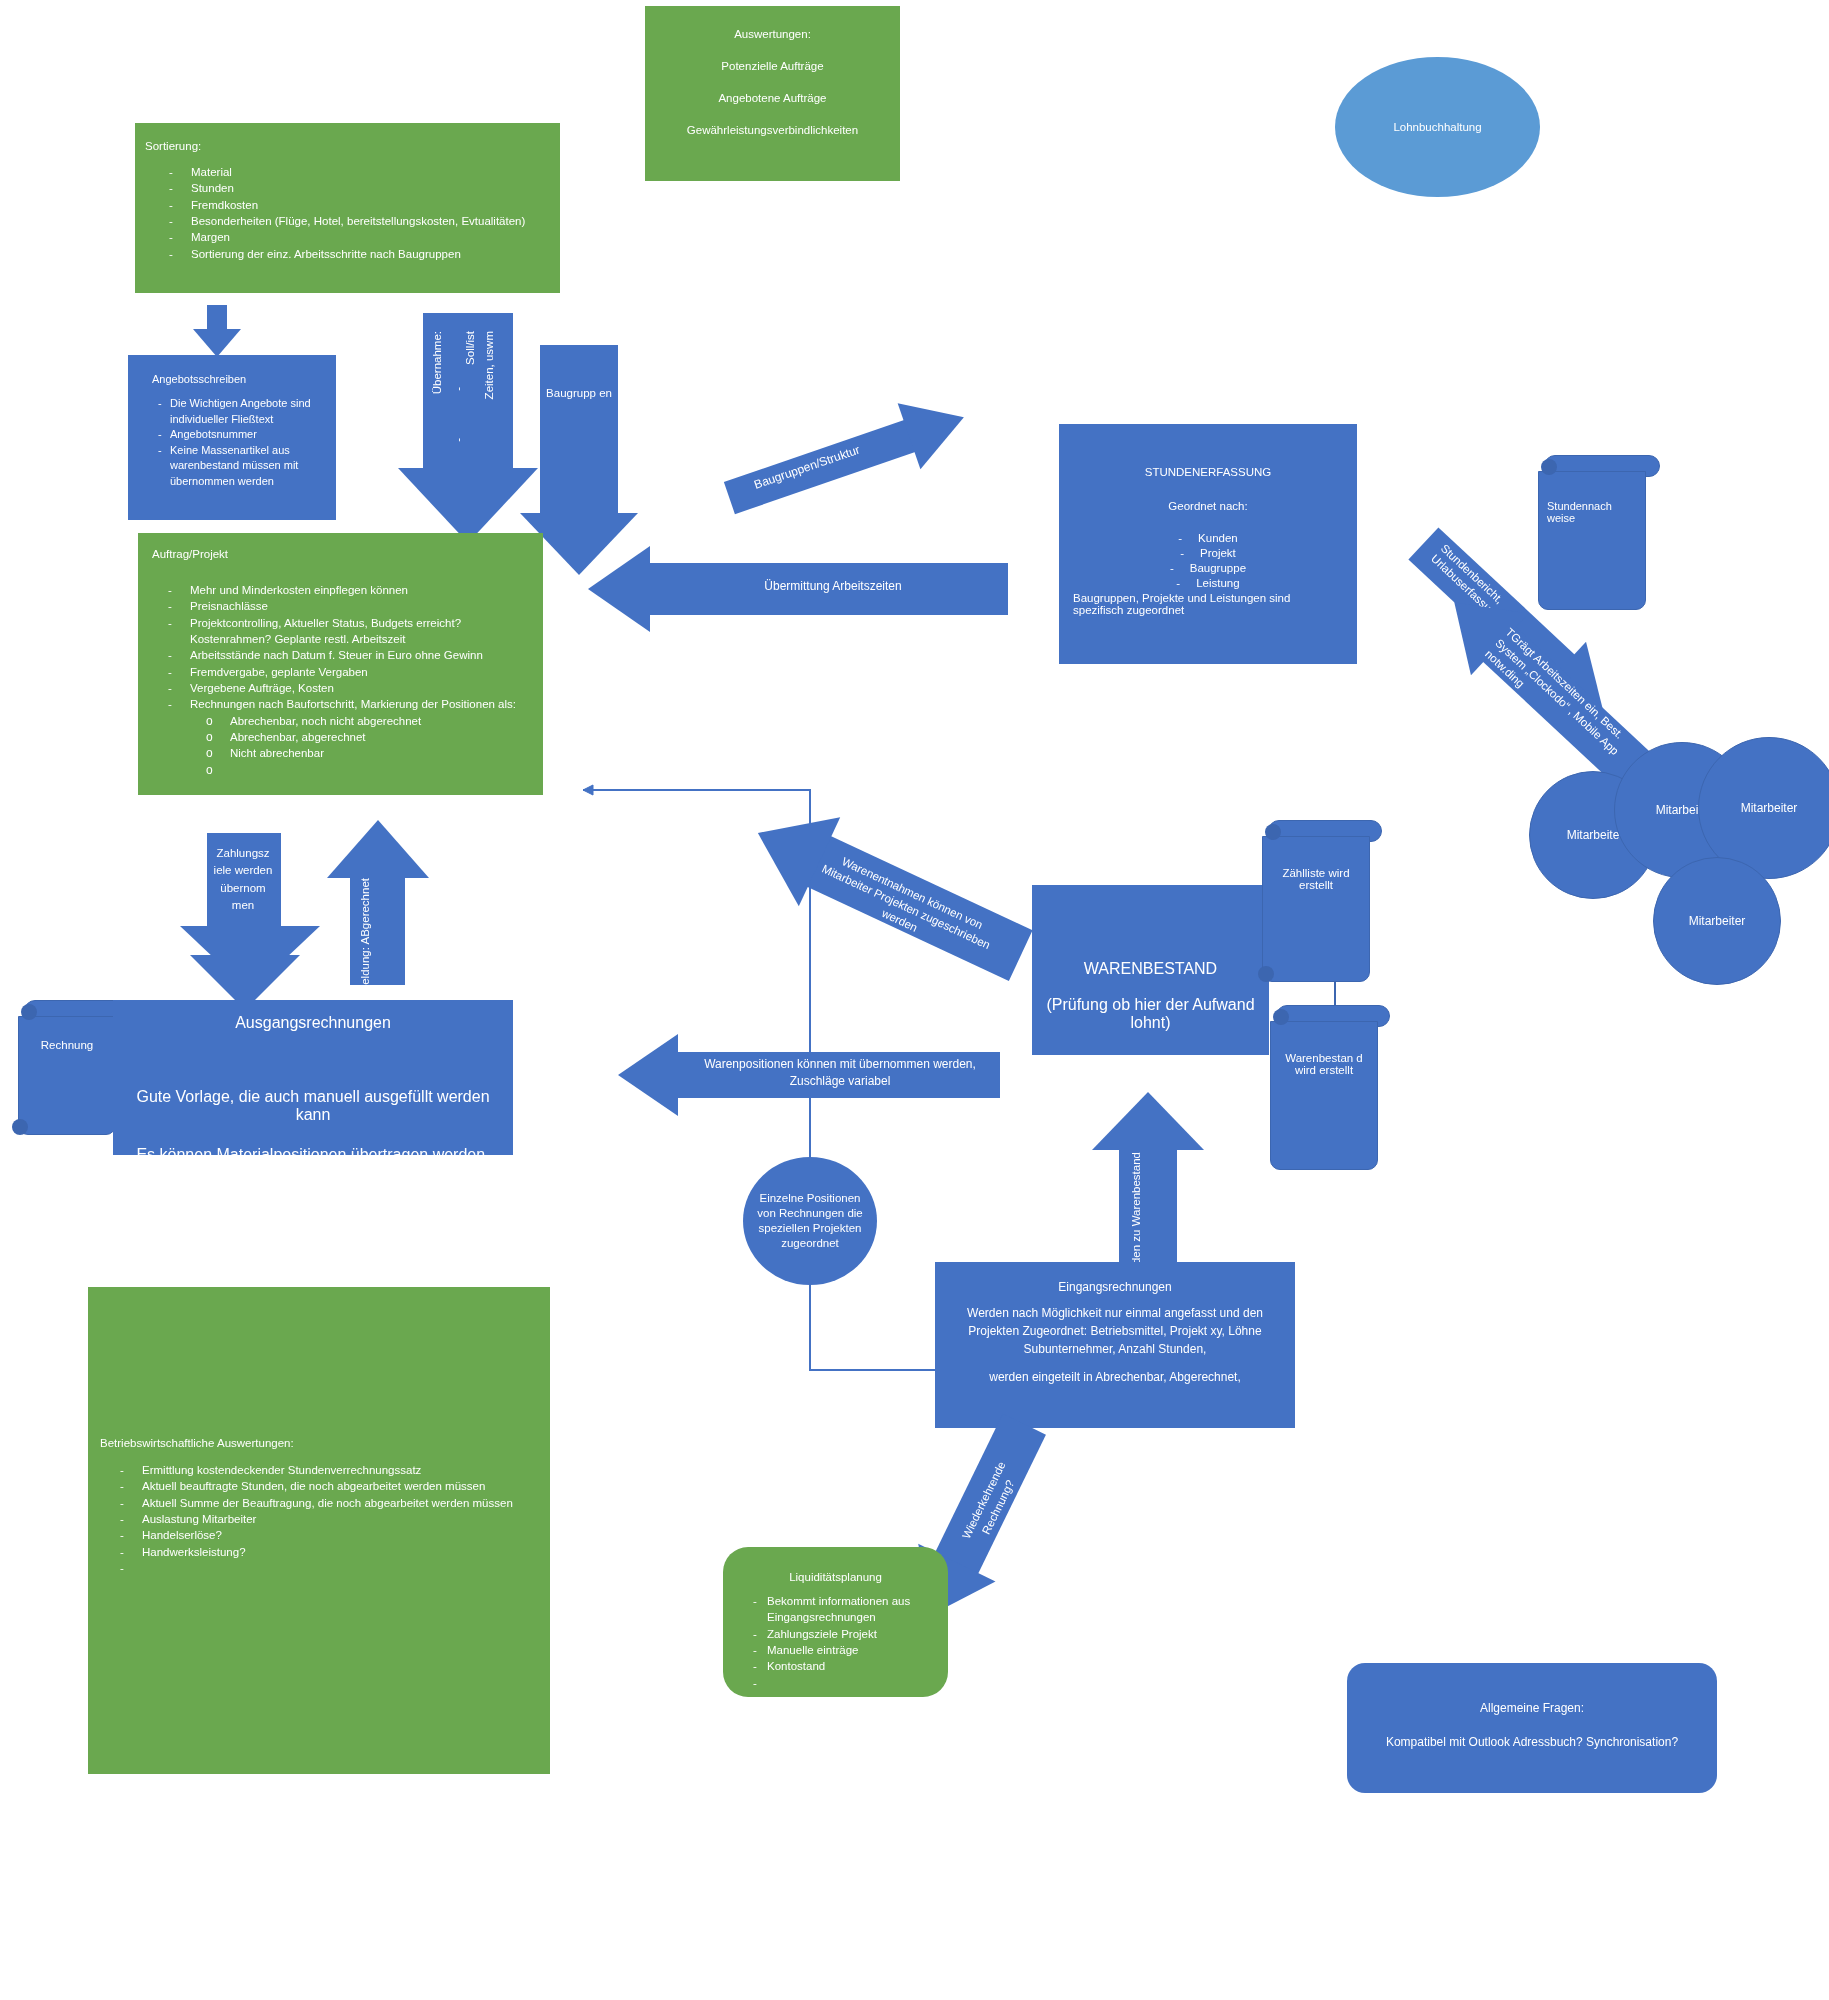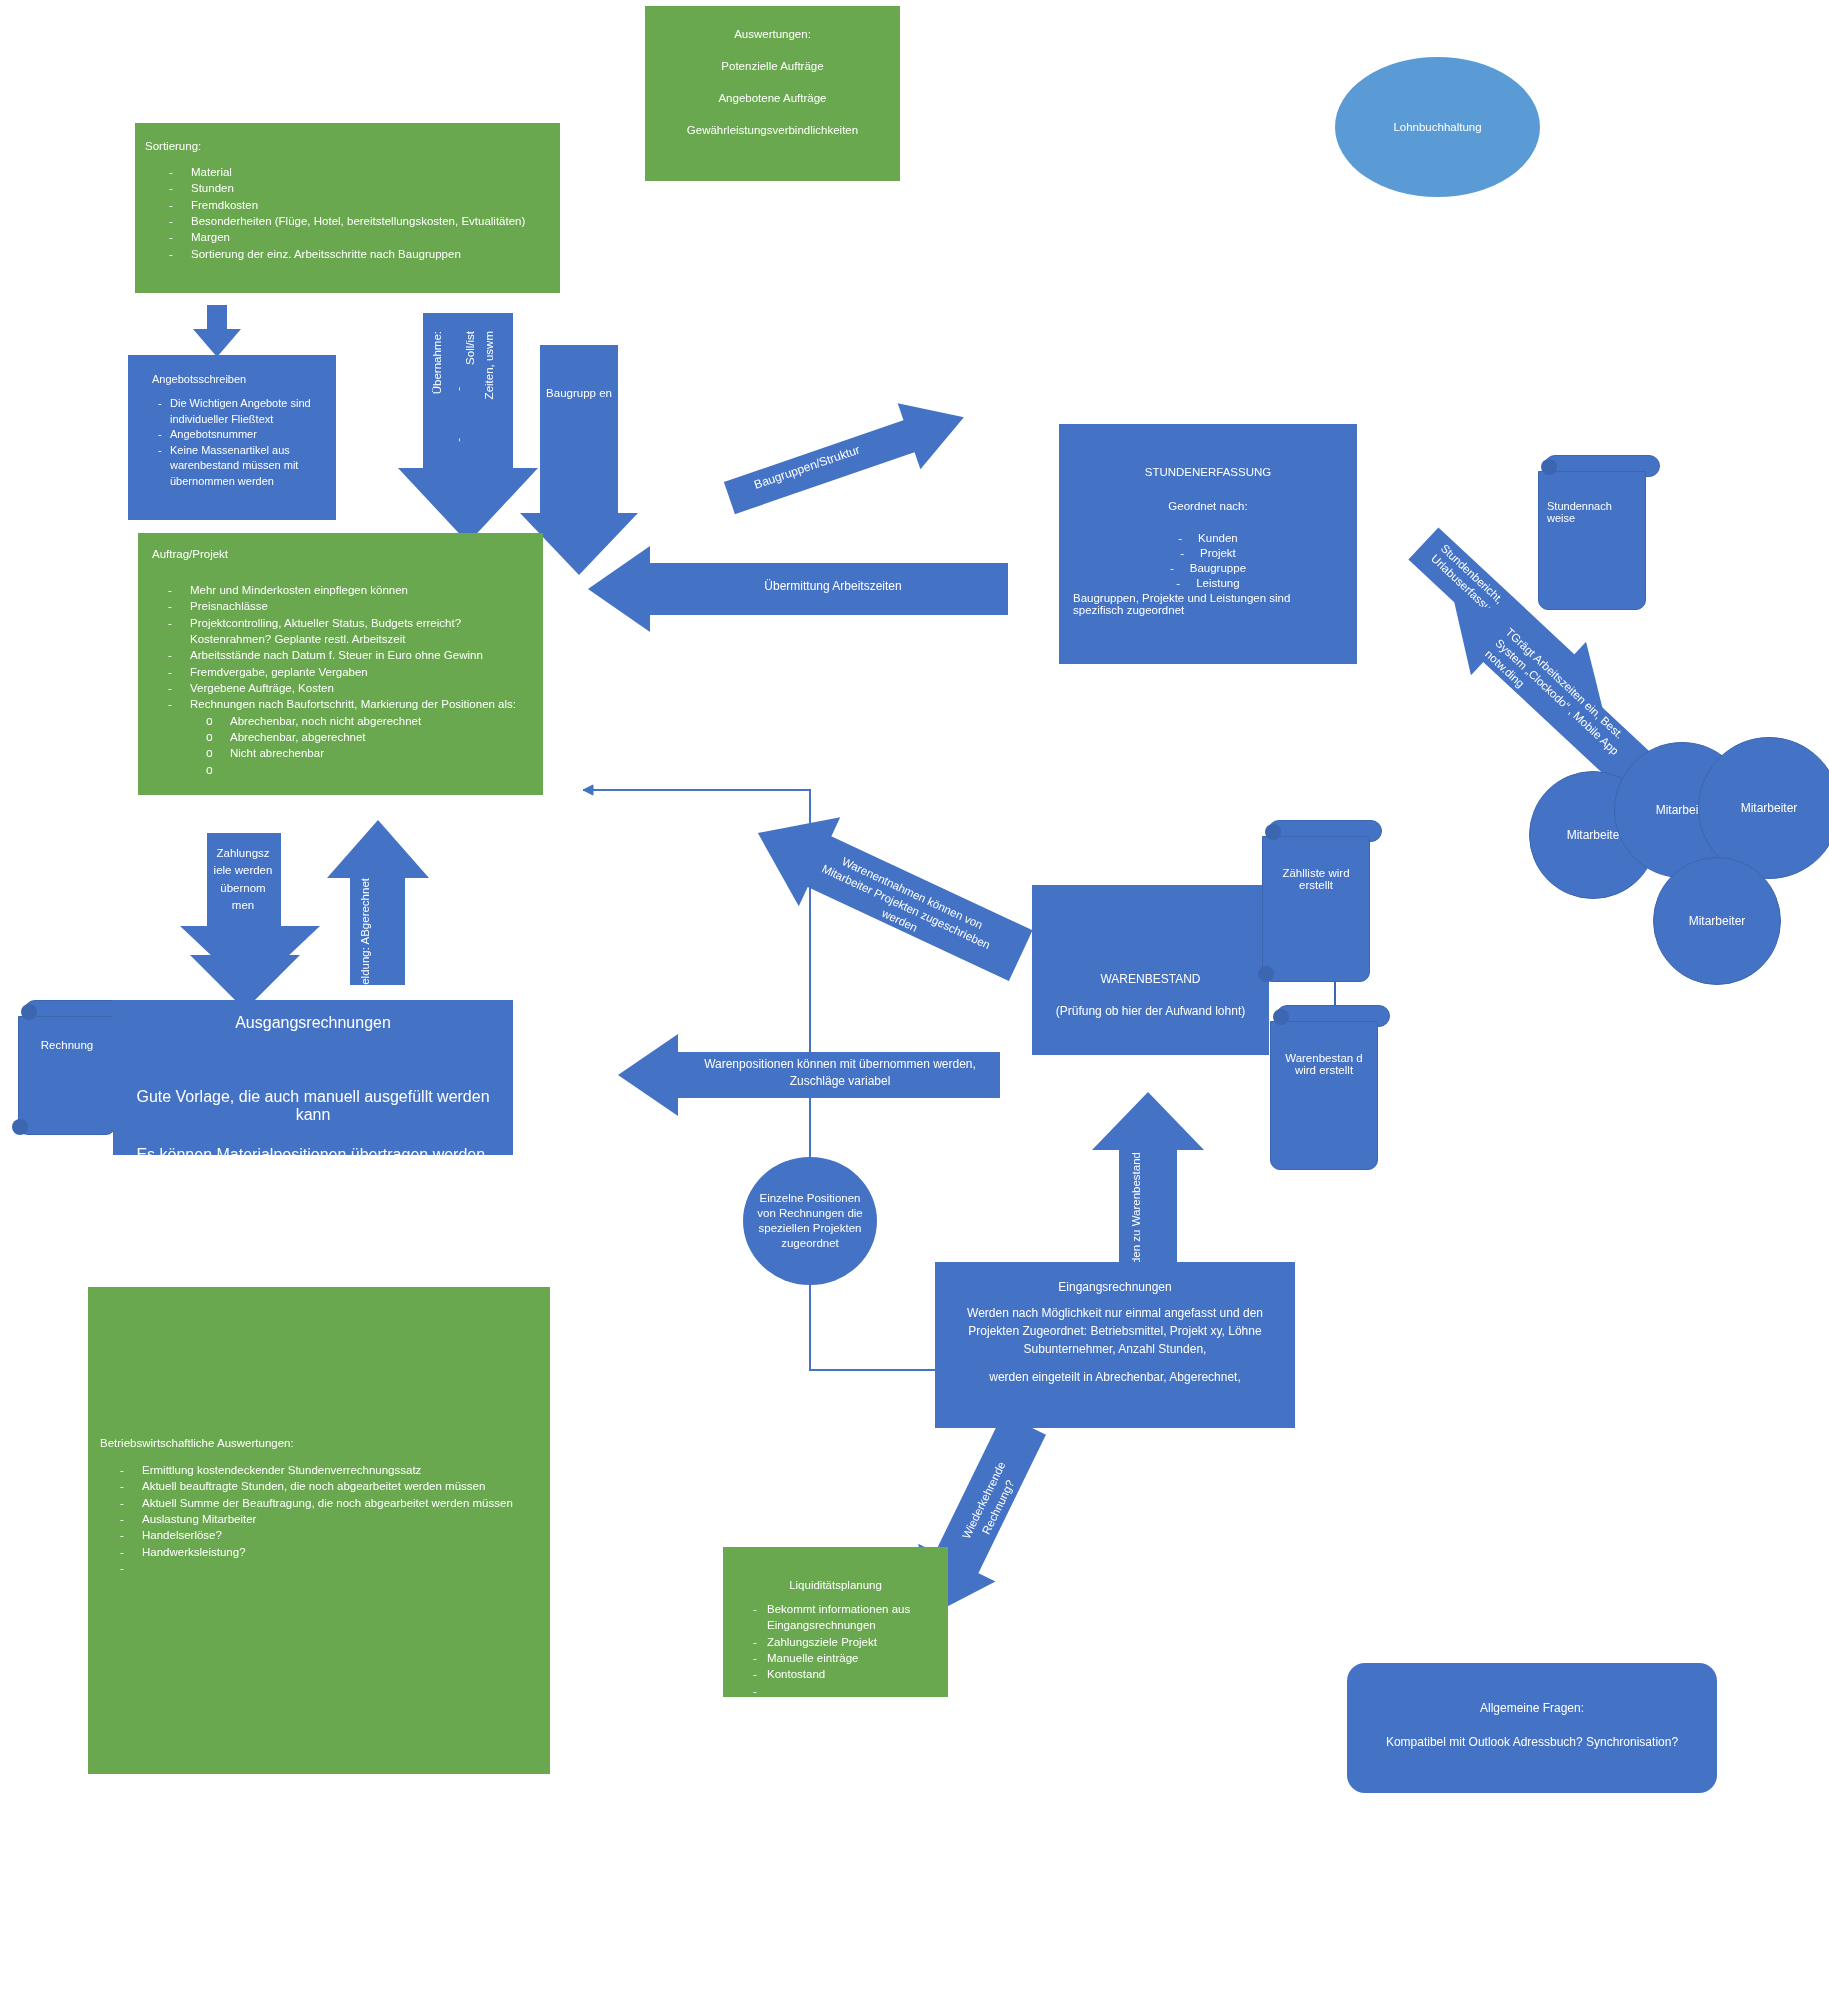--- a/index.html
+++ b/index.html
@@ -281,21 +281,21 @@
   </div>
 
   <div style="position:absolute; left:1000px; top:1000px; width:290px; height:98px; transform:rotate(205deg); transform-origin:left top;">
     <div style="position:absolute; left:0; top:21px; width:228px; height:56px; background:#4472c4;"></div>
     <div style="position:absolute; left:222px; top:0; width:0; height:0; border-top:49px solid transparent; border-bottom:49px solid transparent; border-left:68px solid #4472c4;"></div>
     <div style="position:absolute; left:22px; top:22px; width:205px; color:#fff; font-size:11.5px; line-height:1.3; text-align:center; transform:rotate(180deg);">
       <span>Warenentnahmen können von Mitarbeiter Projekten zugeschrieben werden</span>
     </div>
   </div>
 
-  <div class="node blue" style="left:1032px; top:885px; width:237px; height:170px; padding:16px; font-size:12px;">
+  <div class="node blue" style="left:1032px; top:885px; width:237px; height:170px; padding:4px; font-size:16px;">
     <div style="text-align:center; margin-top:71px;">WARENBESTAND</div>
     <div style="text-align:center; margin-top:18px;">(Prüfung ob hier der Aufwand lohnt)</div>
   </div>
 
   <div class="scroll-wrap" style="left:1262px; top:820px; width:120px; height:162px;">
     <div class="scroll-curl" style="left:6px; top:0; width:114px;"></div>
     <div class="scroll-body" style="left:0; top:16px; width:108px; height:146px; padding:30px 8px 0 8px; font-size:11.5px;">
       <span>Zählliste wird erstellt</span>
     </div>
     <div class="scroll-dot" style="left:3px; top:4px;"></div>
@@ -365,21 +365,21 @@
   </div>
 
   <div style="position:absolute; left:1063px; top:1443px; width:215px; height:86px; transform:rotate(116deg); transform-origin:left top;">
     <div style="position:absolute; left:0; top:19px; width:160px; height:48px; background:#4472c4;"></div>
     <div style="position:absolute; left:154px; top:0; width:0; height:0; border-top:43px solid transparent; border-bottom:43px solid transparent; border-left:58px solid #4472c4;"></div>
     <div style="position:absolute; left:14px; top:22px; width:144px; color:#fff; font-size:11.5px; line-height:1.4; text-align:center; transform:rotate(180deg);">
       <span>Wiederkehrende Rechnung?</span>
     </div>
   </div>
 
-  <div class="node green" style="left:723px; top:1547px; width:225px; height:150px; padding:17px 6px; font-size:11.5px;">
+  <div class="node green" style="left:723px; top:1547px; width:225px; height:150px; padding:9px 6px; font-size:11.5px;border-radius:25px;">
     <div class="center" style="margin-top:15px; margin-bottom:10px;">Liquiditätsplanung</div>
     <ul class="dash">
       <li style="padding-left:38px;">Bekommt informationen aus Eingangsrechnungen</li>
       <li style="padding-left:38px;">Zahlungsziele Projekt</li>
       <li style="padding-left:38px;">Manuelle einträge</li>
       <li style="padding-left:38px;">Kontostand</li>
       <li style="padding-left:38px;"></li>
     </ul>
   </div>
 

